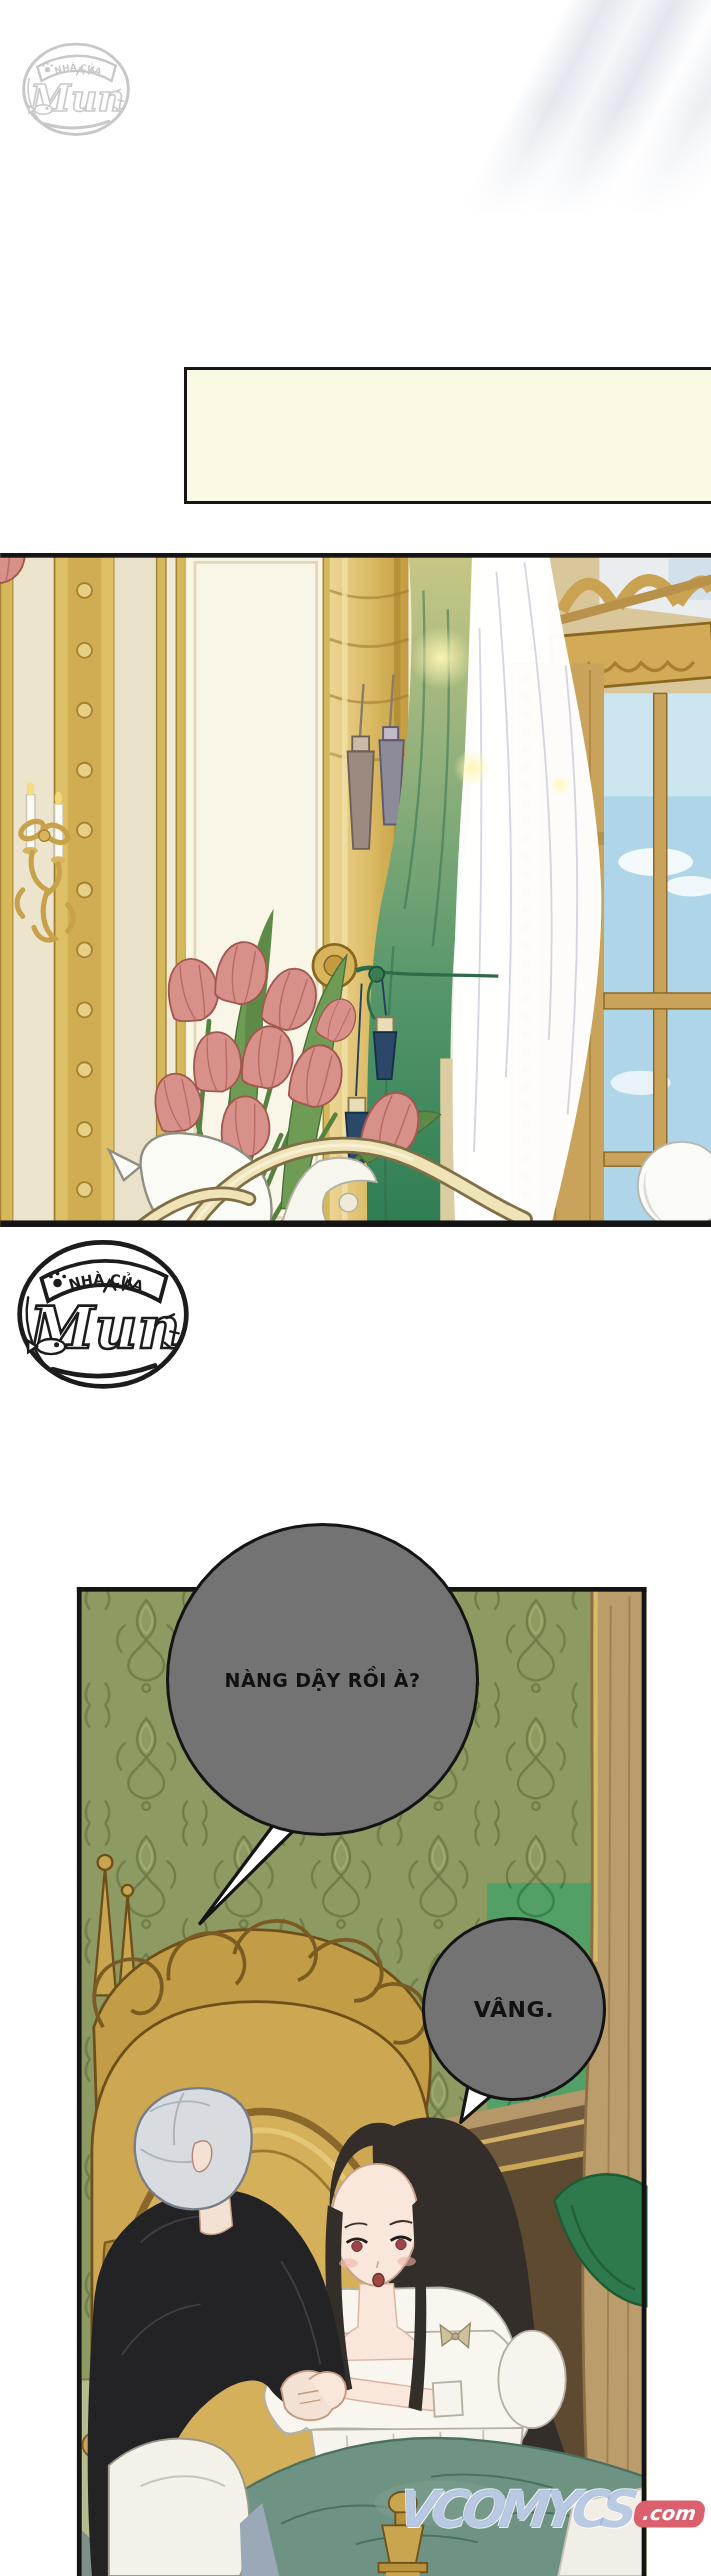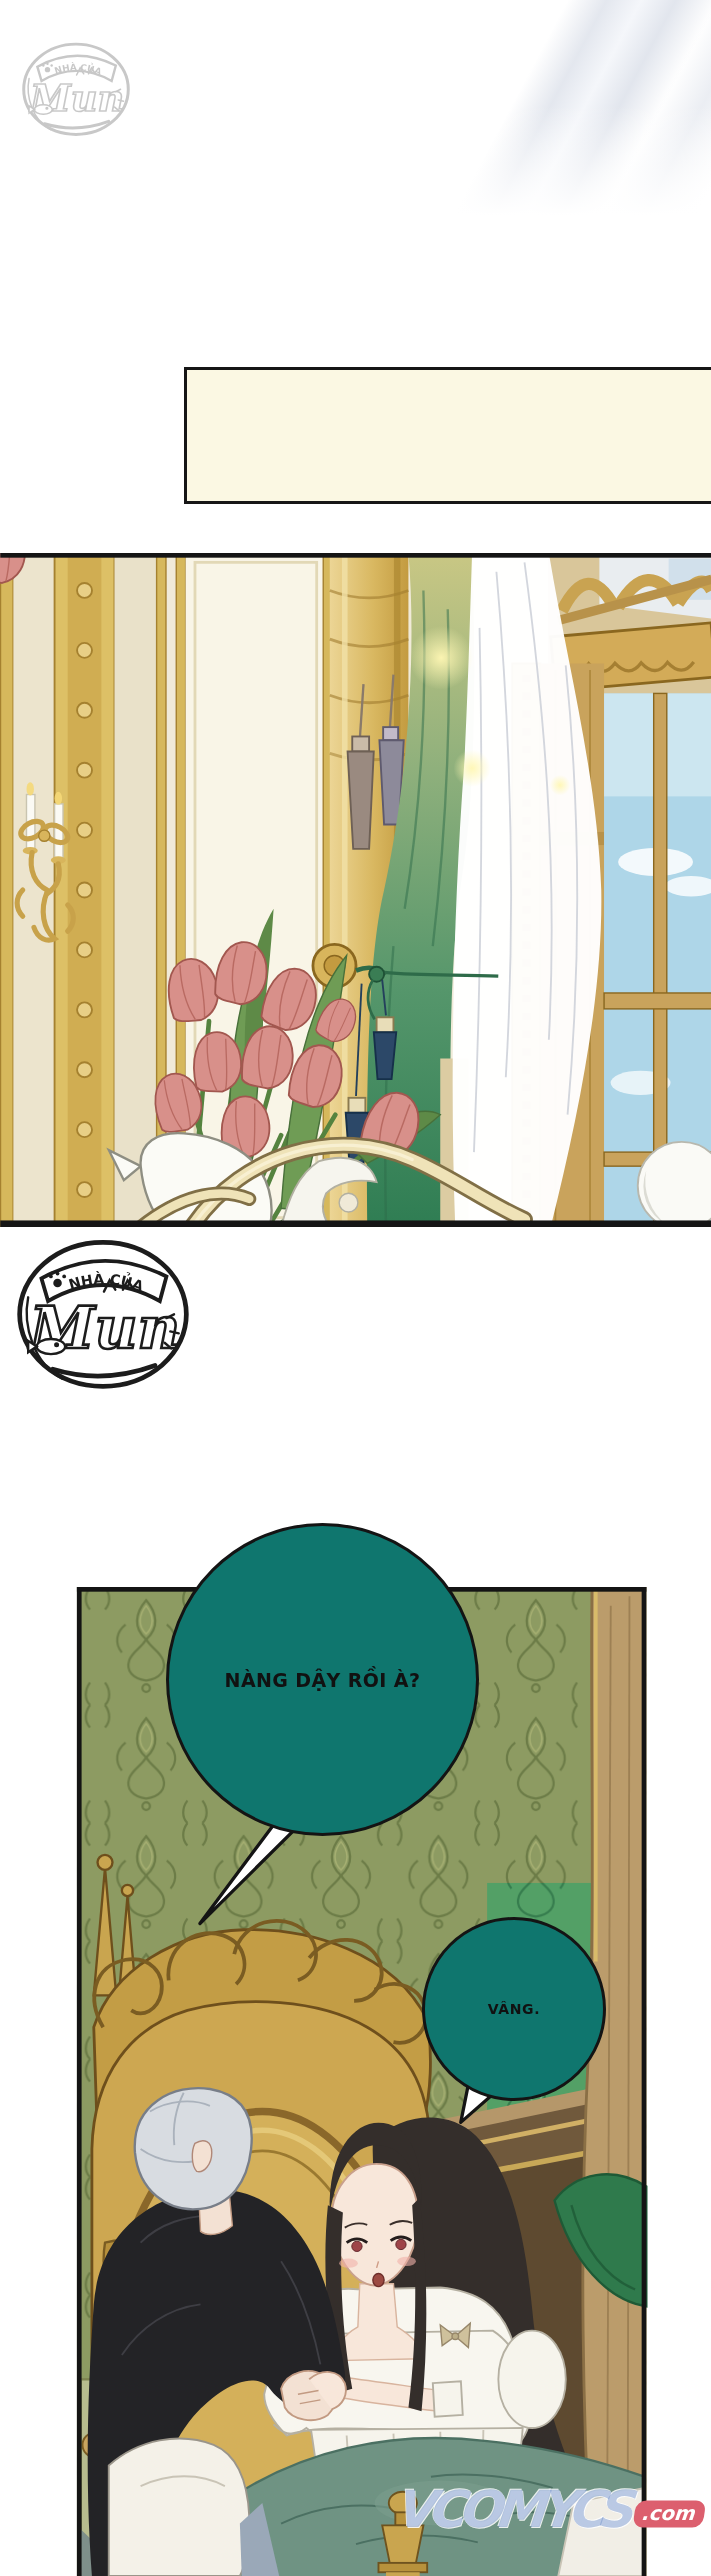--- a/index.html
+++ b/index.html
@@ -16,25 +16,25 @@
   
   #caption-box{left:184px;top:367px;width:528px;height:137px;background:#fbf8e3;
     border:3.7px solid #161616;border-right:none;box-sizing:border-box;}
   
   .logo-main{left:13px;top:1231px;width:180px;height:161px;}
   .logo-top{left:19px;top:37px;width:114px;height:101px;opacity:.24;}
   
   #panel1{left:0;top:553px;width:712px;height:674px;}
   #panel2{left:0;top:1587px;width:712px;height:989px;}
   
-  .bubble{background:#0f766e;border:3.3px solid #141414;border-radius:50%;
+  .bubble{background:#737373;border:3.3px solid #141414;border-radius:50%;
     display:flex;align-items:center;justify-content:center;text-align:center;
     color:#111;font-weight:700;z-index:5;}
   #bubble1{left:166px;top:1523px;width:307px;height:307px;font-size:19px;letter-spacing:0.4px;}
-  #bubble2{left:422px;top:1917px;width:178px;height:178px;font-size:14px;letter-spacing:0.6px;}
+  #bubble2{left:422px;top:1917px;width:178px;height:178px;font-size:22px;letter-spacing:0.6px;}
   .tail{z-index:4;}
   #tail1{left:184px;top:1794px;}
   #tail2{left:442px;top:2051px;}
   
   #watermark{left:399px;top:2480px;width:309px;z-index:6;font-style:italic;font-weight:800;
     font-size:51px;letter-spacing:-6.6px;color:rgba(122,152,204,.52);transform:skewX(-8deg);
     text-shadow:0.9px 0.9px 0 rgba(255,255,255,.85), -0.9px -0.9px 0 rgba(255,255,255,.85);white-space:nowrap;}
   #watermark .badge{display:inline-block;background:#dc5f6e;color:#fff;font-size:19.7px;
     letter-spacing:0;padding:1.9px 8.4px;border-radius:10.3px;transform:translateY(-6.6px);
     text-shadow:none;margin-left:3.7px;font-weight:700;}

